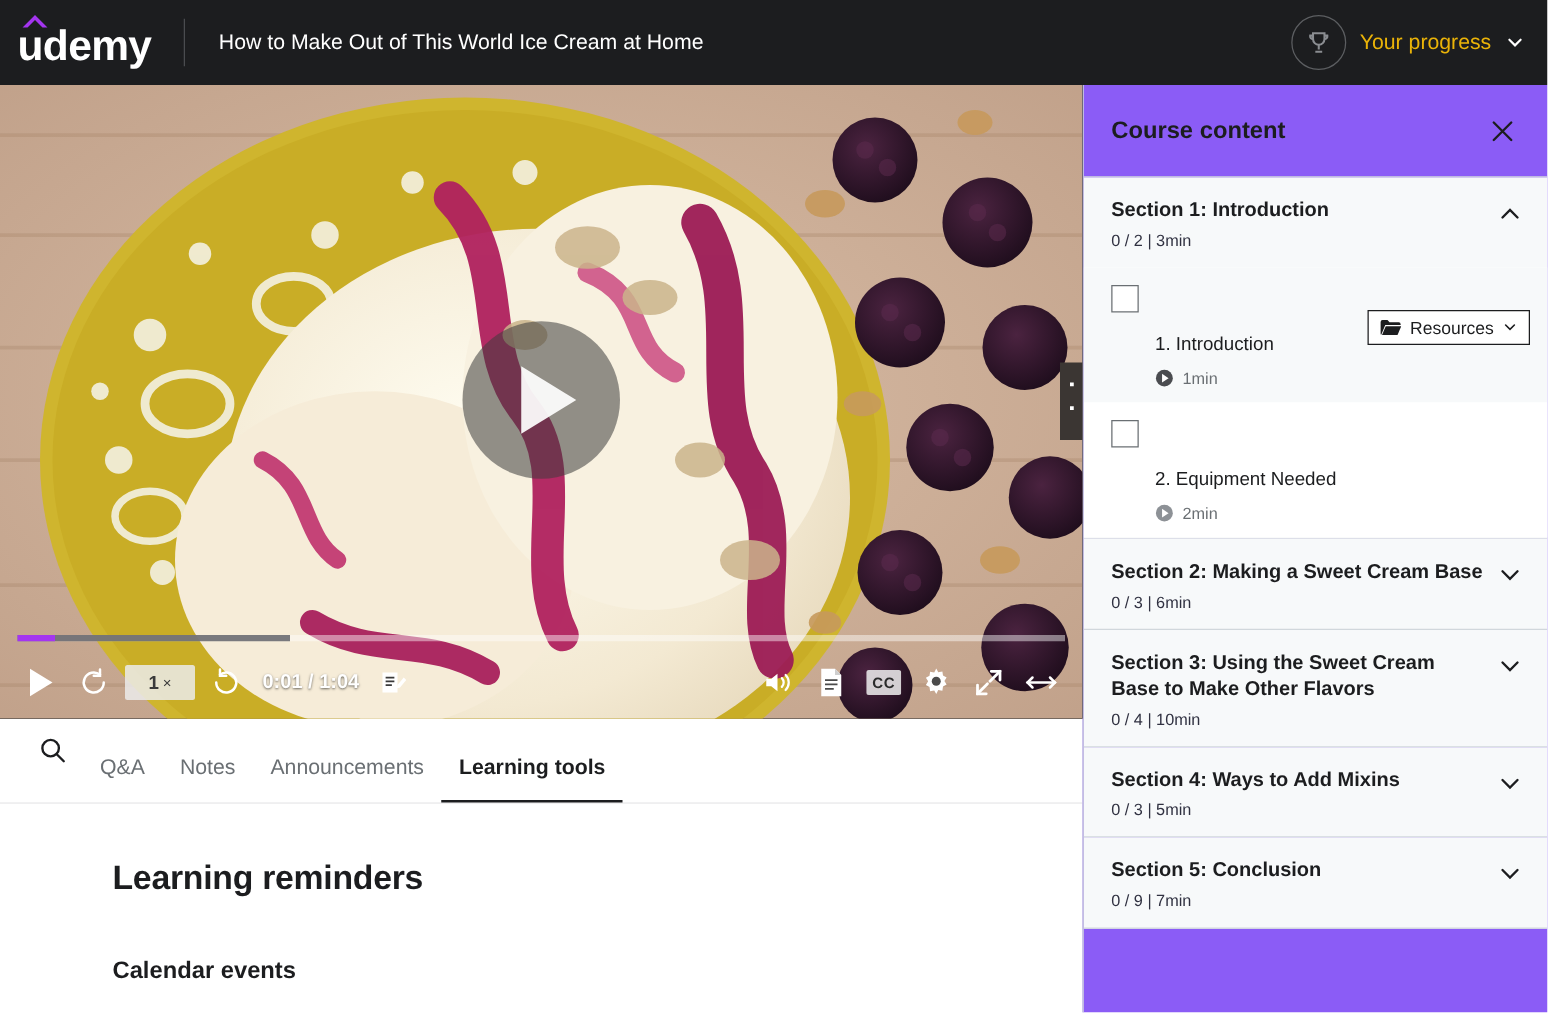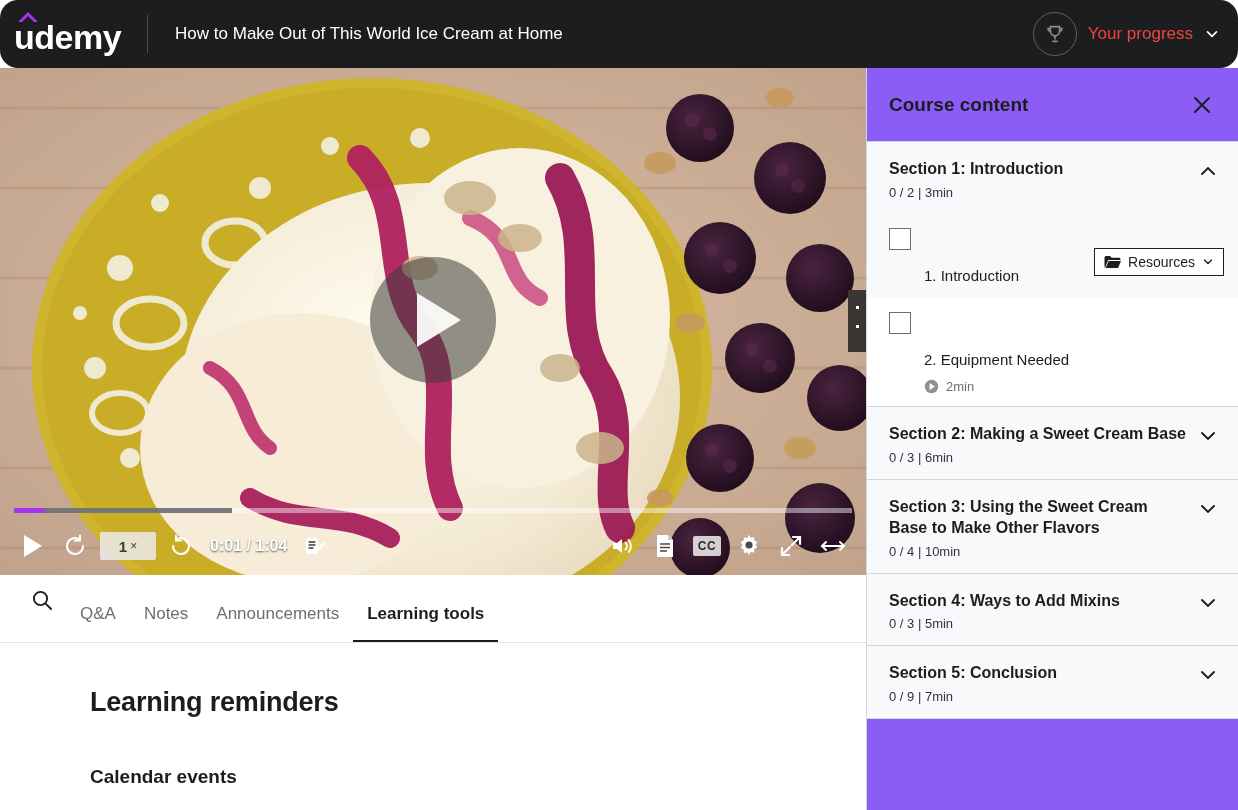--- a/index.html
+++ b/index.html
@@ -6,40 +6,40 @@
   html, body {
     width: 1238px; height: 810px;
     font-family: "Liberation Sans", sans-serif;
     background: #fff; overflow: hidden;
   }
   .app { position: relative; width: 1238px; height: 810px; display: flex; flex-direction: column; }
 
   
   .topbar {
     height: 68px; background: #1c1d1f; color: #fff;
-    display: flex; align-items: center; flex: 0 0 68px; border-radius: 18px;
+    display: flex; align-items: center; flex: 0 0 68px;
   }
   .logo-wrap { padding-left: 14px; display: flex; align-items: center; }
   .logo { position: relative; font-size: 34px; font-weight: 700; letter-spacing: -.5px;
           line-height: 1; color: #fff; padding-top: 6px; }
   .logo .hat {
     position: absolute; left: 3px; top: -3px; width: 22px; height: 12px;
   }
   .divider-v { width: 1px; height: 38px; background: #4a4c4f; margin-left: 26px; }
   .course-title {
     margin-left: 27px; font-size: 17px; color: #fff; font-weight: 400; white-space: nowrap;
   }
   .progress-wrap {
     margin-left: auto; margin-right: 18px; display: flex; align-items: center; gap: 11px;
   }
   .trophy-circle {
     width: 44px; height: 44px; border-radius: 50%; border: 1.5px solid #5c5e61;
     display: flex; align-items: center; justify-content: center;
   }
-  .progress-label { font-size: 17px; color: #ef4444; }
+  .progress-label { font-size: 17px; color: #eab308; }
   .chev-sm { width: 16px; height: 16px; }
 
   
   .body-split { display: flex; flex: 1 1 auto; min-height: 0; }
   .left-col { width: 866px; display: flex; flex-direction: column; min-width: 0; }
 
   
   .video { position: relative; height: 507px; flex: 0 0 507px; overflow: hidden; background: #000; }
   .video-img { position: absolute; inset: 0; }
   .play-overlay {
@@ -389,20 +389,27 @@
           </div>
           <svg class="sec-chev" viewBox="0 0 20 20">
             <path d="M4 13 L10 7 L16 13" fill="none" stroke="#1c1d1f" stroke-width="1.9" stroke-linecap="round"></path>
           </svg>
         </div>
         <div class="lectures">
           <div class="lecture current">
             <span class="lec-check"></span>
             <div class="lec-body">
               <div class="lec-title">1. Introduction</div>
+              <div class="lec-sub">
+                <svg class="lec-play" viewBox="0 0 16 16">
+                  <circle cx="8" cy="8" r="7.2" fill="#4a4c50"></circle>
+                  <path d="M6 4.3 L11.6 8 L6 11.7 Z" fill="#fff"></path>
+                </svg>
+                <span>1min</span>
+              </div>
             </div>
             <button class="res-btn">
               <svg class="folder" viewBox="0 0 17 14">
                 <path d="M0.5 2.5 A1.5 1.5 0 0 1 2 1h4l1.6 1.8H15A1.5 1.5 0 0 1 16.5 4.3v.7H4.2L1 12.8 0.5 12.3z" fill="#1c1d1f"></path>
                 <path d="M4.6 6H17l-3 7H1.6z" fill="#1c1d1f"></path>
               </svg>
               <span>Resources</span>
               <svg class="chev" viewBox="0 0 12 12">
                 <path d="M2.5 4 L6 7.5 L9.5 4" fill="none" stroke="#1c1d1f" stroke-width="1.3" stroke-linecap="round"></path>
               </svg>

